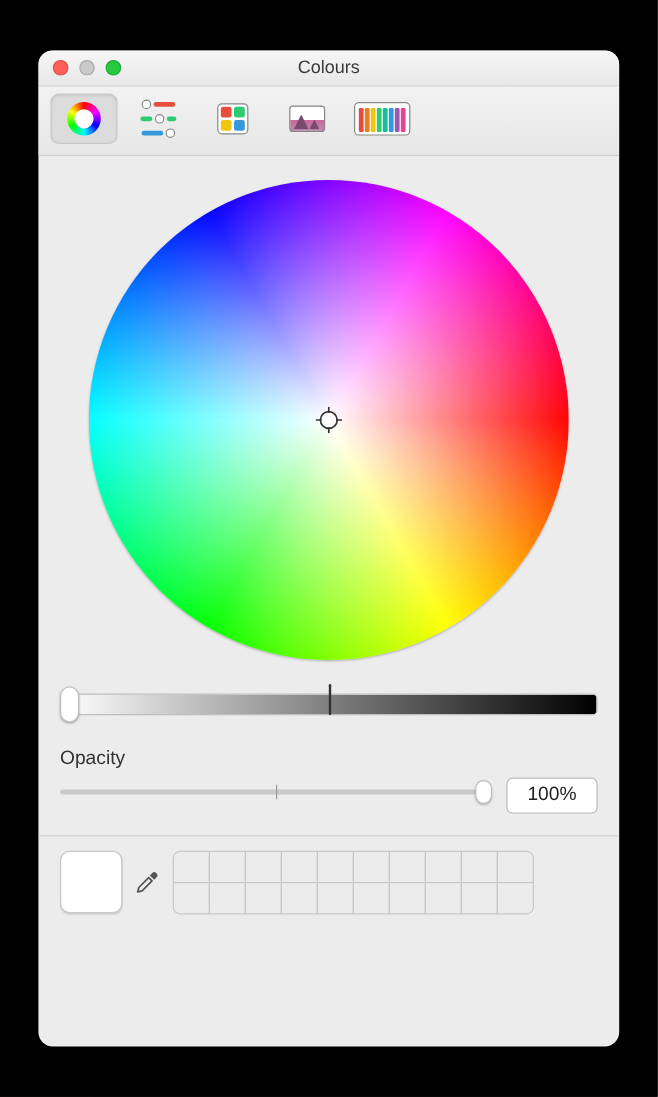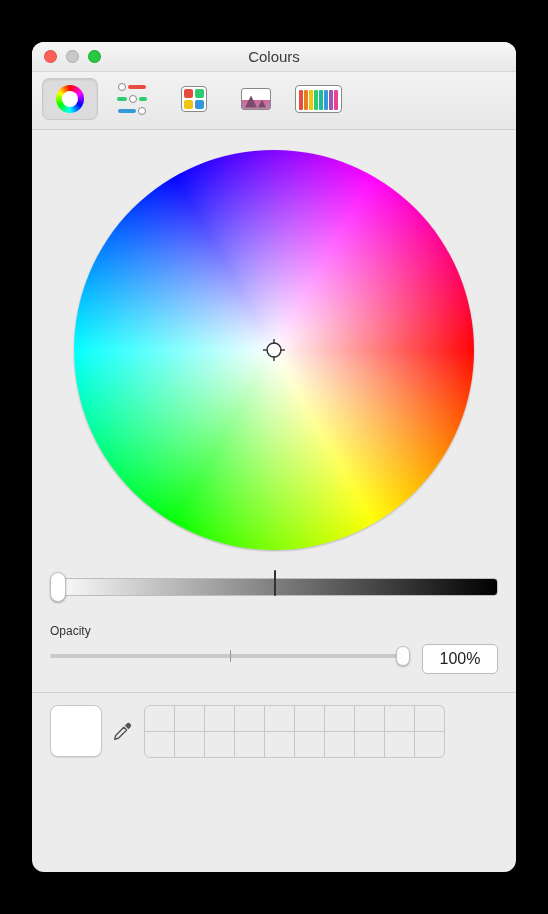--- a/index.html
+++ b/index.html
@@ -71,21 +71,21 @@
   .crosshair svg{display:block;}
   .brightness-row{ margin-top:22px; height:30px; position:relative; }
   .brightness-track{
     position:absolute; left:0; right:0; top:6px; height:18px; border-radius:4px;
     background: linear-gradient(to right, #fff, #000);
     border:1px solid #bdbdbd;
   }
   .brightness-tick{ position:absolute; top:-2px; width:2px; height:26px; background:#333; border-radius:1px;}
   .brightness-thumb{ position:absolute; top:0; width:16px; height:30px; border-radius:8px; background:#fff; border:1px solid #bfbfbf; box-shadow:0 1px 2px rgba(0,0,0,0.3);}
   .opacity-section{ margin-top:22px; }
-  .opacity-label{ font-size:12px; color:#333; margin-bottom:6px; font-weight:500;}
+  .opacity-label{ font-size:16px; color:#333; margin-bottom:6px; font-weight:500;}
   .opacity-row{ display:flex; align-items:flex-start; gap:12px; }
   .opacity-slider{ flex:1; height:24px; position:relative; }
   .opacity-track{ position:absolute; left:0; right:0; top:10px; height:4px; background:#c9c9c9; border-radius:2px;}
   .opacity-tick{ position:absolute; top:6px; width:1px; height:12px; background:#999;}
   .opacity-thumb{ position:absolute; top:2px; width:14px; height:20px; border-radius:7px; background:#fff; border:1px solid #bfbfbf; box-shadow:0 1px 2px rgba(0,0,0,0.25);}
   .opacity-field{ width:76px; height:30px; border:1px solid #bcbcbc; border-radius:5px; background:#fff; display:flex; align-items:center; justify-content:center; font-size:16px; color:#222;}
   .divider{ height:1px; background:#d2d2d2; margin:18px -18px 10px -18px; }
   .swatch-row{ display:flex; align-items:center; gap:10px; padding:2px 0 4px 0;}
   .current-swatch{ width:52px; height:52px; border-radius:8px; border:1px solid #c7c7c7; background:#fff; box-shadow:0 1px 1px rgba(0,0,0,0.1);}
   .eyedrop{ width:22px; height:22px; }

